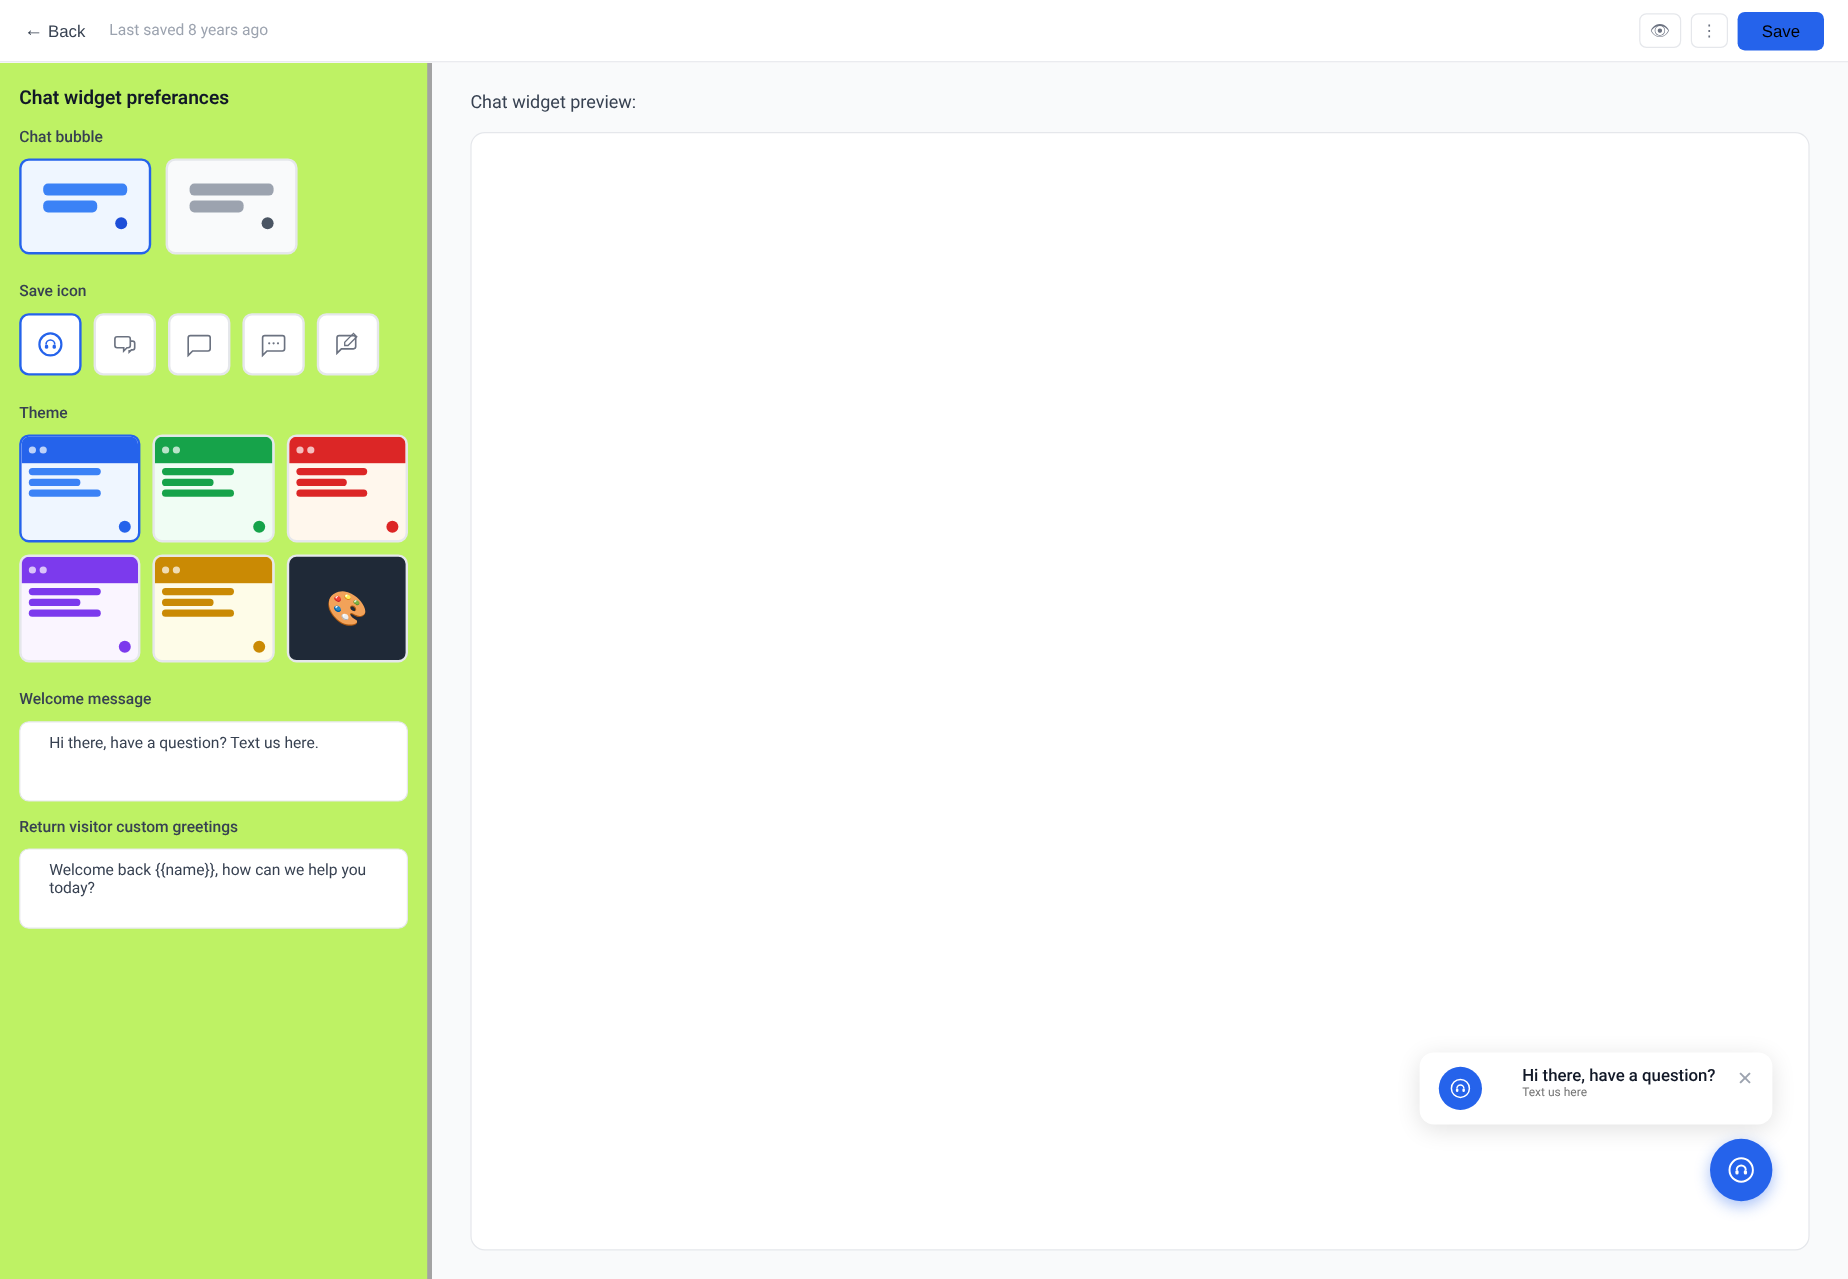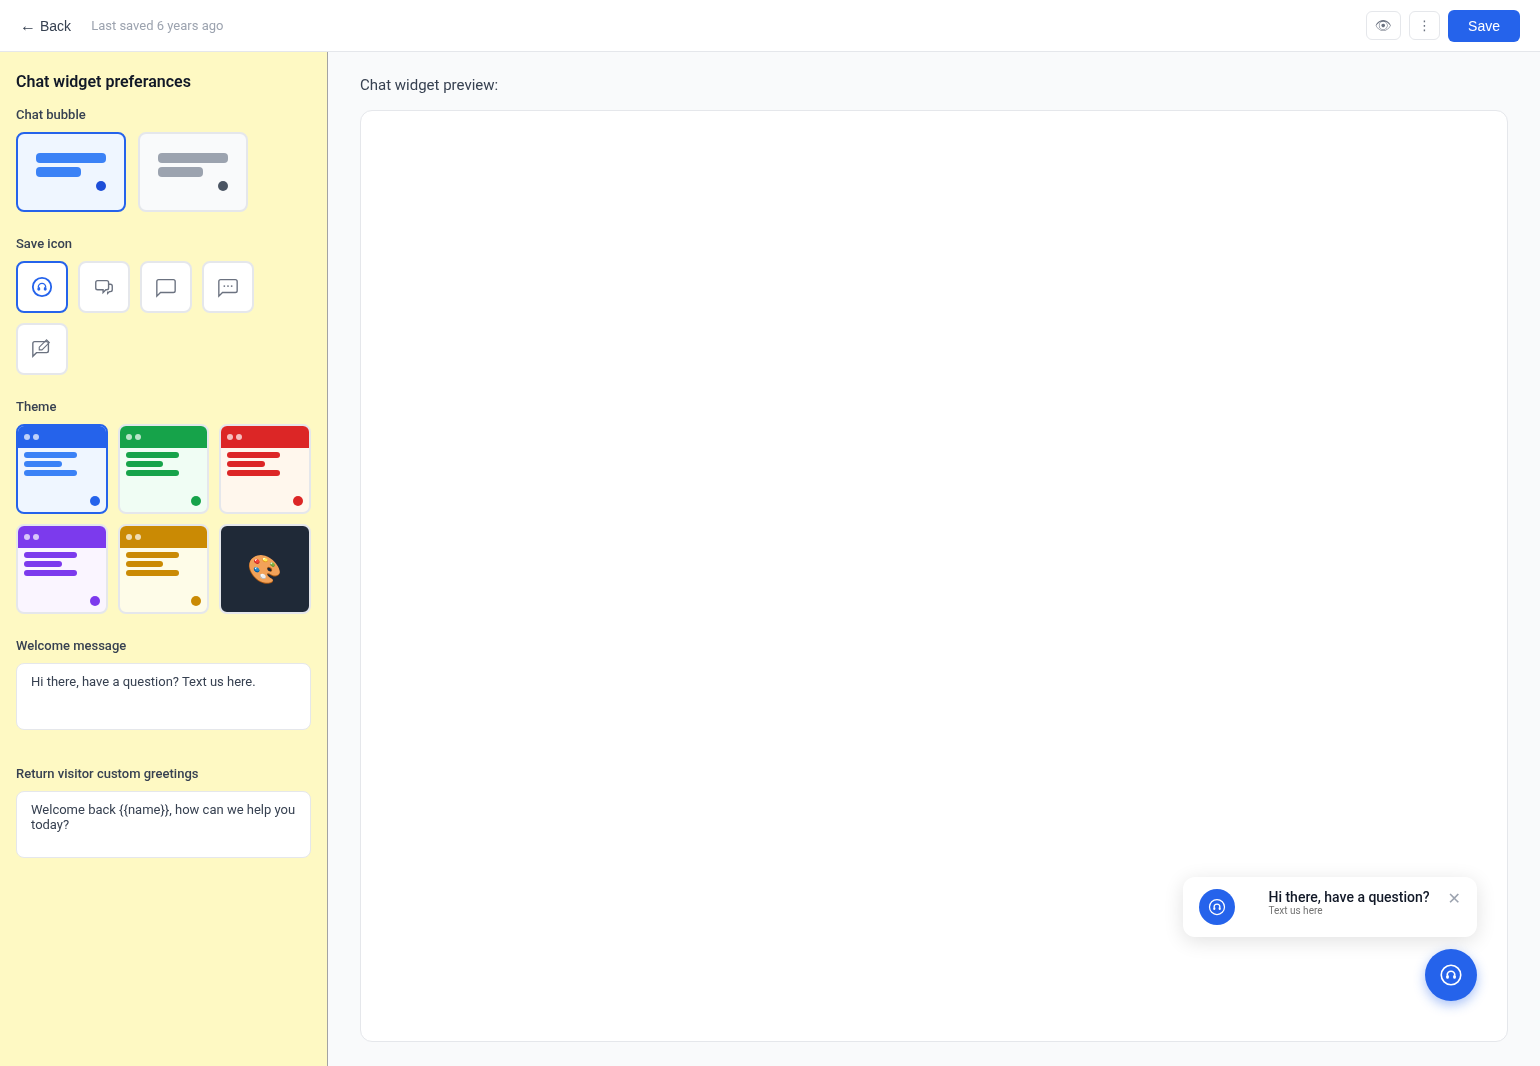--- a/index.html
+++ b/index.html
@@ -10,27 +10,27 @@
       display: flex; align-items: center; justify-content: space-between;
       background: #fff; border-bottom: 1px solid #e5e7eb;
       padding: 0 20px; height: 52px; position: fixed; top: 0; left: 0; right: 0; z-index: 100;
     }
     .topbar-left { display: flex; align-items: center; gap: 8px; }
     .back-btn { display: flex; align-items: center; gap: 4px; background: none; border: none; cursor: pointer; font-size: 14px; color: #374151; }
     .back-arrow { font-size: 16px; }
     .last-saved { font-size: 13px; color: #9ca3af; margin-left: 12px; }
     .topbar-right { display: flex; align-items: center; gap: 8px; }
     .icon-btn { background: none; border: 1px solid #e5e7eb; border-radius: 6px; padding: 6px 8px; cursor: pointer; color: #6b7280; display: flex; align-items: center; justify-content: center; }
-    .save-btn { background: #2563eb; color: #ffffff; border: none; border-radius: 6px; padding: 8px 20px; font-size: 14px; font-weight: 500; cursor: pointer; }
+    .save-btn { background: #2563eb; color: #000000; border: none; border-radius: 6px; padding: 8px 20px; font-size: 14px; font-weight: 500; cursor: pointer; }
 
     
     .layout { display: flex; margin-top: 52px; height: calc(1066px - 52px); }
 
     
-    .sidebar { width: 328px; background: #fef9c3; border-right: 1px solid #a3a3a3; overflow-y: auto; padding: 20px 16px; flex-shrink: 0; }
+    .sidebar { width: 360px; background: #bef264; border-right: 4px solid #a3a3a3; overflow-y: auto; padding: 20px 16px; flex-shrink: 0; }
     .sidebar-title { font-size: 16px; font-weight: 600; color: #111827; margin-bottom: 16px; }
 
     
     .tabs { display: flex; border-bottom: 1px solid #e5e7eb; margin-bottom: 20px; }
     .tab { padding: 8px 12px; font-size: 14px; cursor: pointer; color: #6b7280; background: none; border: none; border-bottom: 2px solid transparent; margin-bottom: -1px; }
     .tab.active { color: #2563eb; border-bottom-color: #2563eb; font-weight: 500; }
 
     
     .section-label { font-size: 13px; font-weight: 500; color: #374151; margin-bottom: 10px; }
 
@@ -113,23 +113,23 @@
     .theme-dot-yellow { position: absolute; bottom: 6px; right: 6px; width: 10px; height: 10px; border-radius: 50%; background: #ca8a04; }
 
     
     .theme-custom { background: #1f2937; display: flex; align-items: center; justify-content: center; }
     .palette-icon { font-size: 28px; }
 
     .header-dot { width: 6px; height: 6px; border-radius: 50%; background: rgba(255,255,255,0.7); }
 
     
     .welcome-textarea {
-      width: 100%; border: 1px solid #e5e7eb; border-radius: 8px; padding: 10px 14px;
+      width: 100%; border: 1px solid #e5e7eb; border-radius: 8px; padding: 10px 24px;
       font-size: 13px; color: #374151; resize: none; outline: none; font-family: inherit;
-      background: #fff; margin-bottom: 32px;
+      background: #fff; margin-bottom: 10px;
     }
 
     
     .main { flex: 1; display: flex; flex-direction: column; padding: 24px 32px; background: #f9fafb; overflow: hidden; }
     .preview-label { font-size: 15px; color: #374151; margin-bottom: 16px; }
     .preview-area {
       flex: 1; background: #fff; border: 1px solid #e5e7eb; border-radius: 12px;
       position: relative; overflow: hidden;
     }
 
@@ -157,21 +157,21 @@
   </style>
 </head>
 <body>
 
 <div class="topbar">
   <div class="topbar-left">
     <button class="back-btn">
       <span class="back-arrow">←</span>
       <span>Back</span>
     </button>
-    <span class="last-saved">Last saved 6 years ago</span>
+    <span class="last-saved">Last saved 8 years ago</span>
   </div>
   <div class="topbar-right">
     <button class="icon-btn">
       <span>👁</span>
     </button>
     <button class="icon-btn">
       <span>⋮</span>
     </button>
     <button class="save-btn">Save</button>
   </div>

